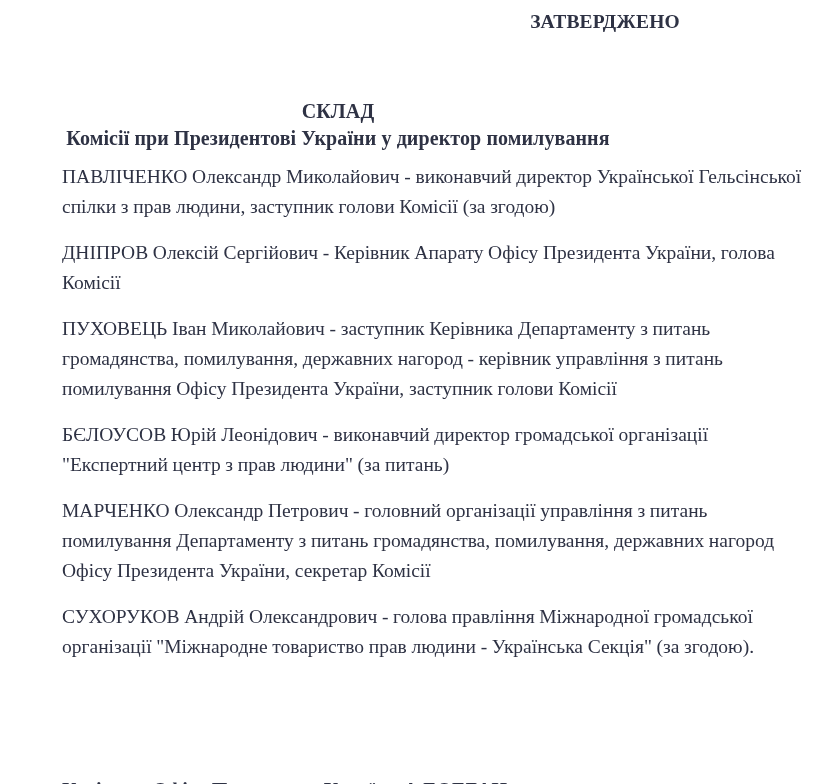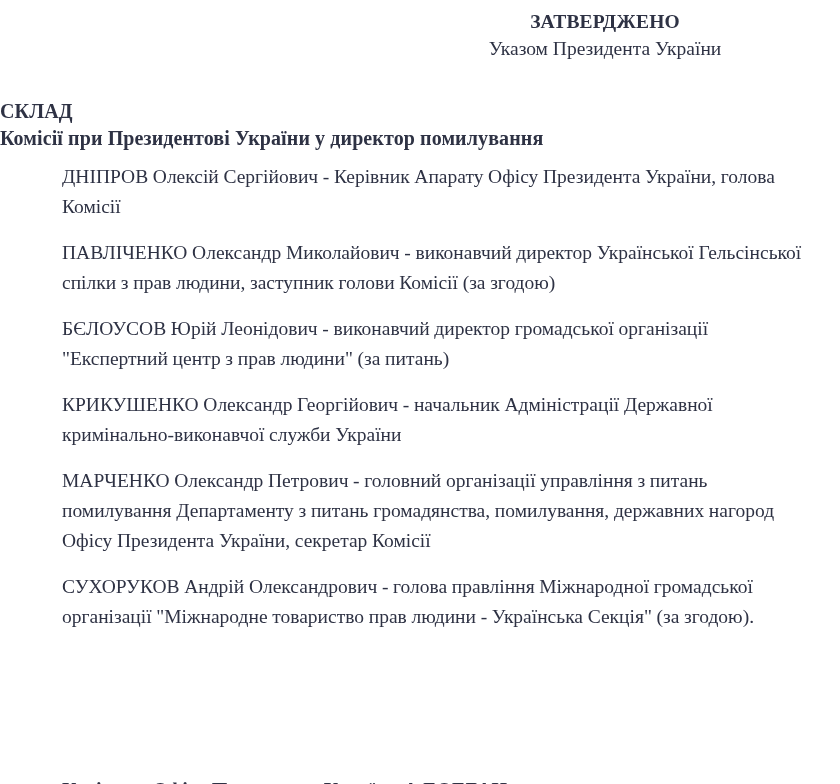--- a/index.html
+++ b/index.html
@@ -42,21 +42,21 @@
   .approval .ln3 {
     font-weight: normal;
   }
 
   
   .doc-title {
     position: absolute;
     left: 0;
     top: 98px;
     width: 676px;
-    text-align: left;
+    text-align: center;
     font-weight: bold;
     font-size: 20px;
     line-height: 27px;
     letter-spacing: 0.1px;
   }
   .doc-title .t1 { display: block; }
   .doc-title .t2 { display: block; }
 
   
   .members {
@@ -86,32 +86,31 @@
     letter-spacing: 0.1px;
   }
 </style>
 </head>
 <body>
 
 <div class="page">
 
   <div class="approval">
     <div class="ln1">ЗАТВЕРДЖЕНО</div>
-    <div class="ln2">Указом Президента України</div>
   </div>
 
   <div class="doc-title">
     <span class="t1">СКЛАД</span>
     <span class="t2">Комісії при Президентові України у директор помилування</span>
   </div>
 
   <div class="members">
+    <p class="member">ПАВЛІЧЕНКО Олександр Миколайович - виконавчий директор Української Гельсінської спілки з прав людини, заступник голови Комісії (за згодою)</p>
     <p class="member">ДНІПРОВ Олексій Сергійович - Керівник Апарату Офісу Президента України, голова Комісії</p>
-    <p class="member">ПАВЛІЧЕНКО Олександр Миколайович - виконавчий директор Української Гельсінської спілки з прав людини, заступник голови Комісії (за згодою)</p>
+    <p class="member">ПУХОВЕЦЬ Іван Миколайович - заступник Керівника Департаменту з питань громадянства, помилування, державних нагород - керівник управління з питань помилування Офісу Президента України, заступник голови Комісії</p>
     <p class="member">БЄЛОУСОВ Юрій Леонідович - виконавчий директор громадської організації "Експертний центр з прав людини" (за питань)</p>
-    <p class="member">КРИКУШЕНКО Олександр Георгійович - начальник Адміністрації Державної кримінально-виконавчої служби України</p>
     <p class="member">МАРЧЕНКО Олександр Петрович - головний організації управління з питань помилування Департаменту з питань громадянства, помилування, державних нагород Офісу Президента України, секретар Комісії</p>
     <p class="member">СУХОРУКОВ Андрій Олександрович - голова правління Міжнародної громадської організації "Міжнародне товариство прав людини - Українська Секція" (за згодою).</p>
   </div>
 
   <div class="signature">Керівник Офісу Президента України А.БОГДАН</div>
 
 </div>
 
 </body></html>

